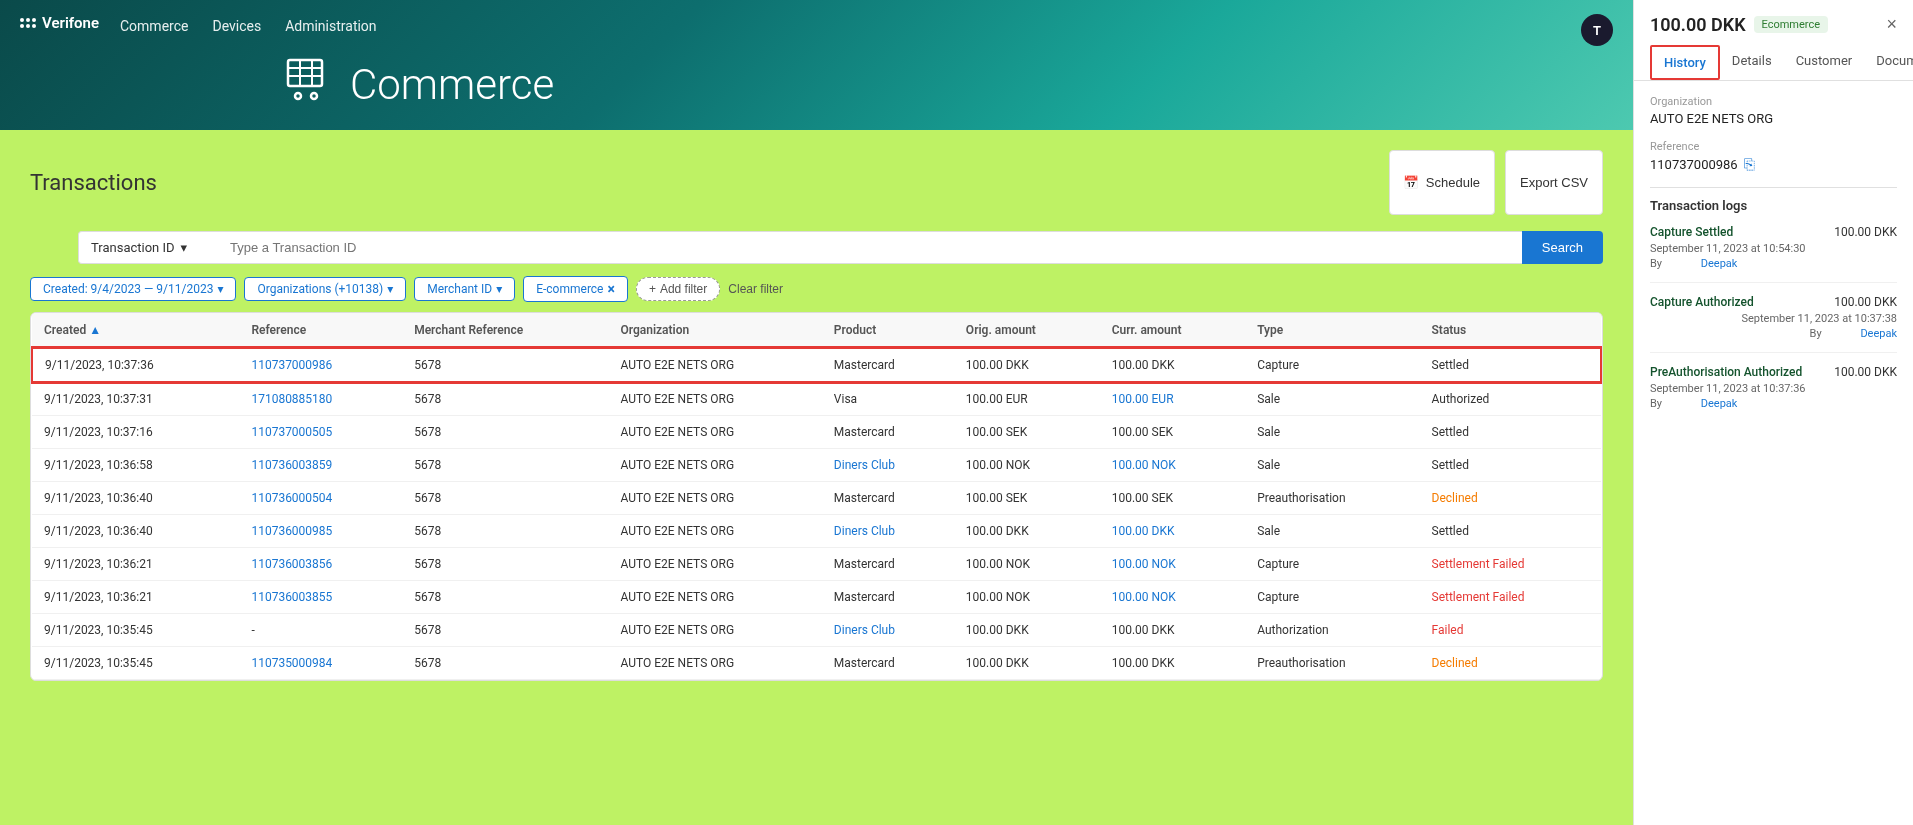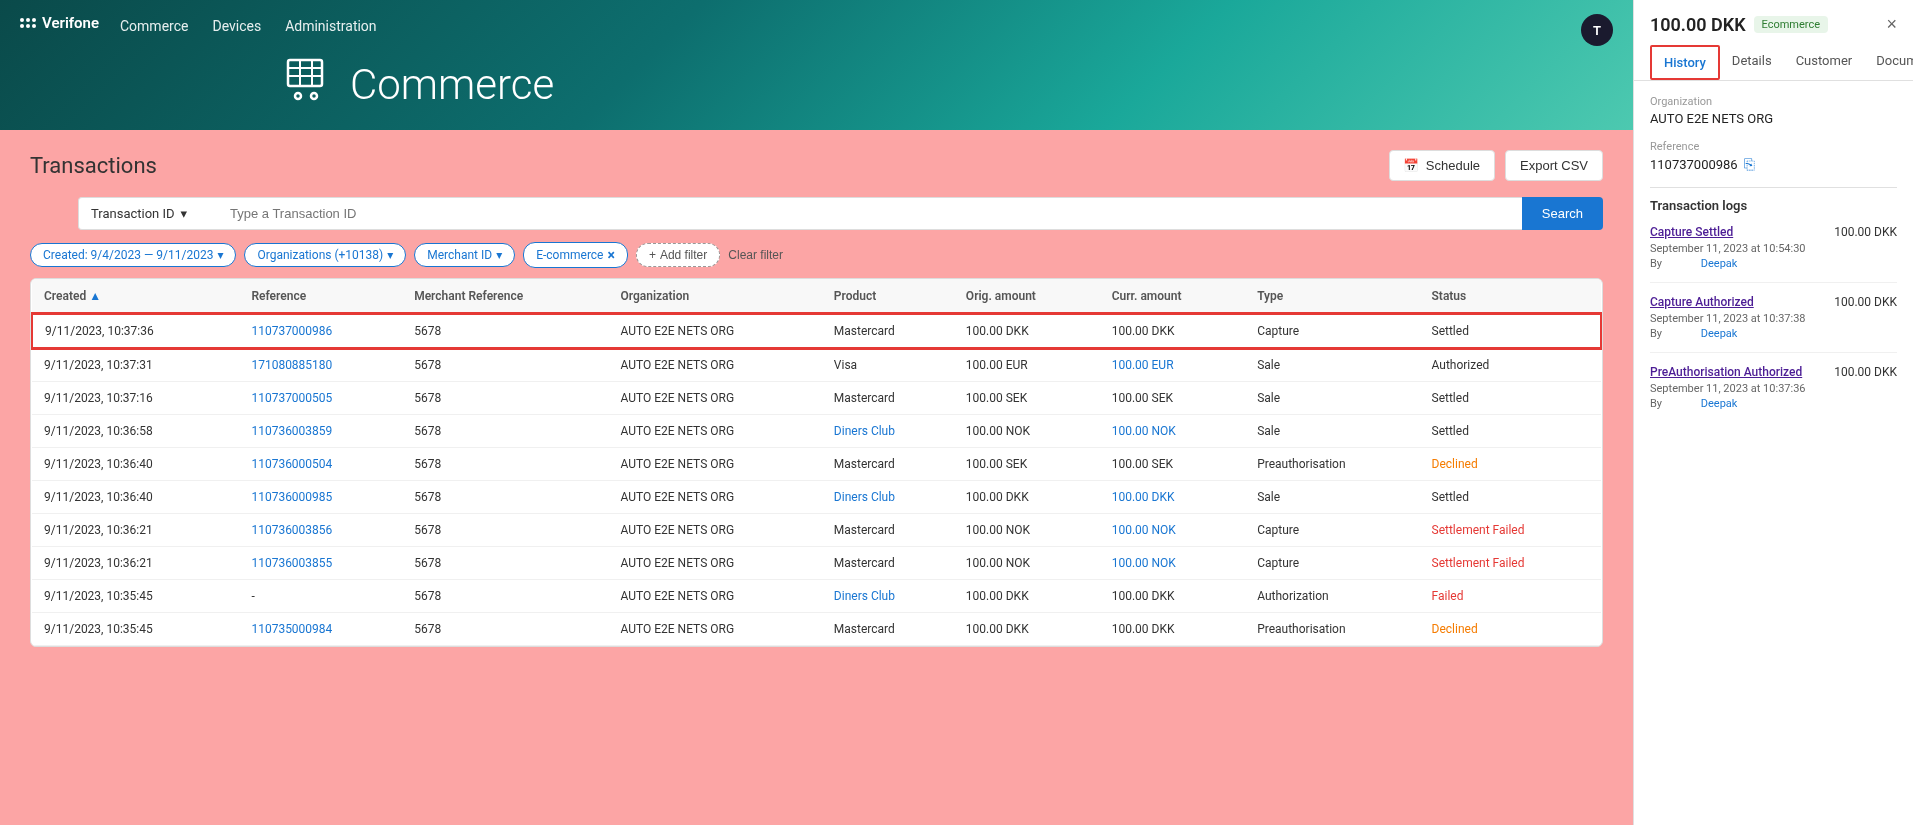--- a/index.html
+++ b/index.html
@@ -15,35 +15,35 @@
     .logo-dot-row { display: flex; gap: 2px; }
     .logo-dot { width: 4px; height: 4px; background: white; border-radius: 50%; }
     .top-nav { position: absolute; top: 18px; left: 120px; display: flex; gap: 24px; }
     .top-nav a { color: white; text-decoration: none; font-size: 14px; opacity: 0.9; }
     .user-avatar { position: absolute; top: 14px; right: 20px; width: 32px; height: 32px; background: #1a1a2e; border-radius: 50%; display: flex; align-items: center; justify-content: center; color: white; font-size: 13px; font-weight: 600; }
     .header-content { display: flex; align-items: center; gap: 20px; margin-top: 20px; }
     .cart-icon { color: white; font-size: 40px; }
     .header-title { color: white; font-size: 42px; font-weight: 300; }
     
     
-    .content { flex: 1; padding: 20px 30px; overflow-y: auto; background: #fca5a5; }
+    .content { flex: 1; padding: 20px 30px; overflow-y: auto; background: #bef264; }
     .page-title { font-size: 22px; font-weight: 400; color: #333; margin-bottom: 16px; display: flex; justify-content: space-between; align-items: center; }
     .page-actions { display: flex; gap: 10px; }
     .btn-schedule { background: white; border: 1px solid #ddd; border-radius: 4px; padding: 7px 14px; font-size: 13px; cursor: pointer; display: flex; align-items: center; gap: 6px; color: #333; }
-    .btn-export { background: white; border: 1px solid #ddd; border-radius: 4px; padding: 7px 14px; font-size: 13px; cursor: pointer; color: #333; }
+    .btn-export { background: white; border: 1px solid #ddd; border-radius: 4px; padding: 24px 14px; font-size: 13px; cursor: pointer; color: #333; }
     
     
     .search-bar { display: flex; gap: 0; margin-bottom: 12px; padding-left: 48px; }
     .filter-dropdown { background: white; border: 1px solid #ddd; border-radius: 4px 0 0 4px; padding: 8px 12px; font-size: 13px; cursor: pointer; display: flex; align-items: center; gap: 6px; color: #333; border-right: none; min-width: 140px; }
     .search-input { flex: 1; border: 1px solid #ddd; border-left: none; border-right: none; padding: 8px 12px; font-size: 13px; outline: none; color: #999; }
     .search-btn { background: #1976d2; border: none; border-radius: 0 4px 4px 0; padding: 8px 20px; font-size: 13px; color: white; cursor: pointer; }
     
     
     .filter-chips { display: flex; gap: 8px; margin-bottom: 10px; align-items: center; flex-wrap: wrap; }
-    .chip { border: 1px solid #1976d2; border-radius: 12px; padding: 4px 12px; font-size: 12px; color: #1976d2; cursor: pointer; display: flex; align-items: center; gap: 4px; background: white; }
+    .chip { border: 1px solid #1976d2; border-radius: 4px; padding: 4px 12px; font-size: 12px; color: #1976d2; cursor: pointer; display: flex; align-items: center; gap: 4px; background: white; }
     .chip .chip-x { color: #1976d2; font-weight: bold; font-size: 14px; }
     .add-filter { border: 1px dashed #999; border-radius: 20px; padding: 4px 12px; font-size: 12px; color: #555; cursor: pointer; background: white; display: flex; align-items: center; gap: 4px; }
     .clear-filter { background: none; border: none; font-size: 12px; color: #555; cursor: pointer; }
     
     
     .total-count { font-size: 12px; color: #666; margin-bottom: 8px; }
     .table-container { background: white; border-radius: 6px; overflow: hidden; border: 1px solid #ddd; }
     table { width: 100%; border-collapse: collapse; }
     thead th { background: #f8f8f8; padding: 10px 12px; text-align: left; font-size: 12px; color: #555; font-weight: 600; border-bottom: 1px solid #e0e0e0; white-space: nowrap; }
     thead th.sortable { cursor: pointer; }
@@ -63,21 +63,21 @@
     .side-tab.active { color: #1976d2; border-bottom: 2px solid #1976d2; font-weight: 500; border: 2px solid #e53935; border-radius: 2px; }
     .side-panel-body { padding: 14px 16px; flex: 1; }
     .side-field { margin-bottom: 14px; }
     .side-field-label { font-size: 11px; color: #999; margin-bottom: 3px; }
     .side-field-value { font-size: 13px; color: #222; display: flex; align-items: center; gap: 6px; }
     .copy-icon { color: #1976d2; cursor: pointer; font-size: 14px; }
     .divider { height: 1px; background: #e0e0e0; margin: 10px 0; }
     .section-title { font-size: 13px; font-weight: 600; color: #333; margin-bottom: 12px; }
     .log-entry { margin-bottom: 16px; }
     .log-entry-header { display: flex; justify-content: space-between; align-items: flex-start; margin-bottom: 3px; }
-    .log-entry-name { font-size: 12px; color: #4c1d95; font-weight: 500; text-decoration: underline; }
+    .log-entry-name { font-size: 12px; color: #14532d; font-weight: 500; }
     .log-entry-amount { font-size: 12px; color: #333; }
     .log-entry-date { font-size: 11px; color: #666; margin-bottom: 2px; }
     .log-entry-by { font-size: 11px; color: #666; }
     .log-entry-by a { color: #1976d2; text-decoration: none; padding-left: 36px; }
     
     .sort-arrow { color: #1976d2; }
   </style>
 </head>
 <body>
 
@@ -331,21 +331,21 @@
     <div class="section-title">Transaction logs</div>
     <div id="log-entries">
         <div class="log-entry" style="border-bottom: 1px solid rgb(240, 240, 240); padding-bottom: 12px; margin-bottom: 12px;">
     <div class="log-entry-header">
       <span class="log-entry-name">Capture Settled</span>
       <span class="log-entry-amount">100.00 DKK</span>
     </div>
     <div class="log-entry-date">September 11, 2023 at 10:54:30</div>
     <div class="log-entry-by">By <a href="#">Deepak</a></div>
   </div>
-        <div class="log-entry" style="border-bottom: 1px solid rgb(240, 240, 240); padding-bottom: 12px; margin-bottom: 12px;">
+        <div class="log-entry" style="border-bottom: 1px solid rgb(240, 240, 240); padding-bottom: 12px; margin-bottom: 12px; text-align: right;">
     <div class="log-entry-header">
       <span class="log-entry-name">Capture Authorized</span>
       <span class="log-entry-amount">100.00 DKK</span>
     </div>
     <div class="log-entry-date">September 11, 2023 at 10:37:38</div>
     <div class="log-entry-by">By <a href="#">Deepak</a></div>
   </div>
         <div class="log-entry">
     <div class="log-entry-header">
       <span class="log-entry-name">PreAuthorisation Authorized</span>

